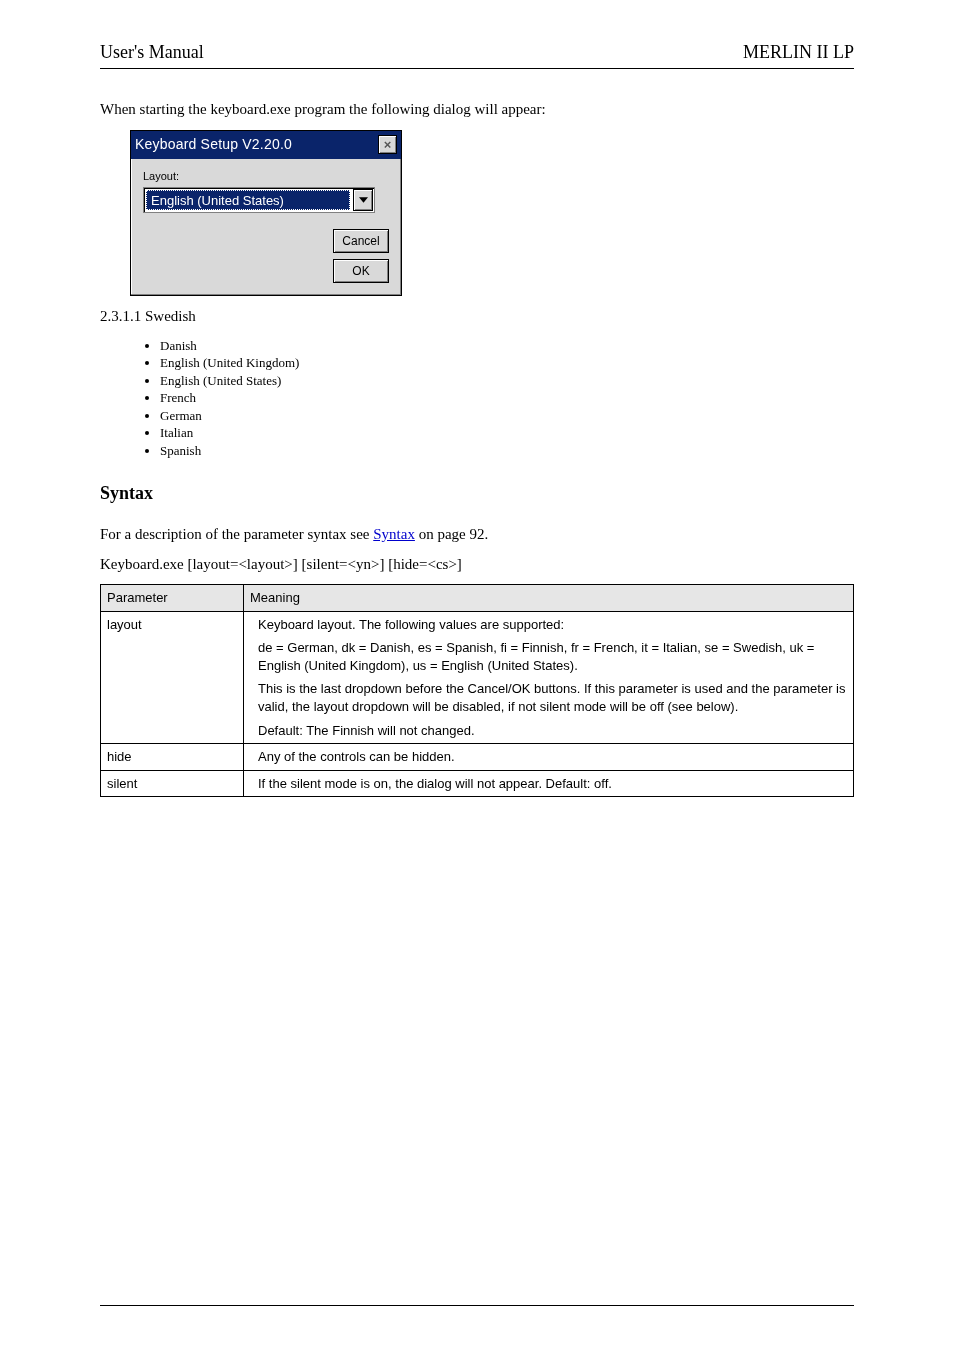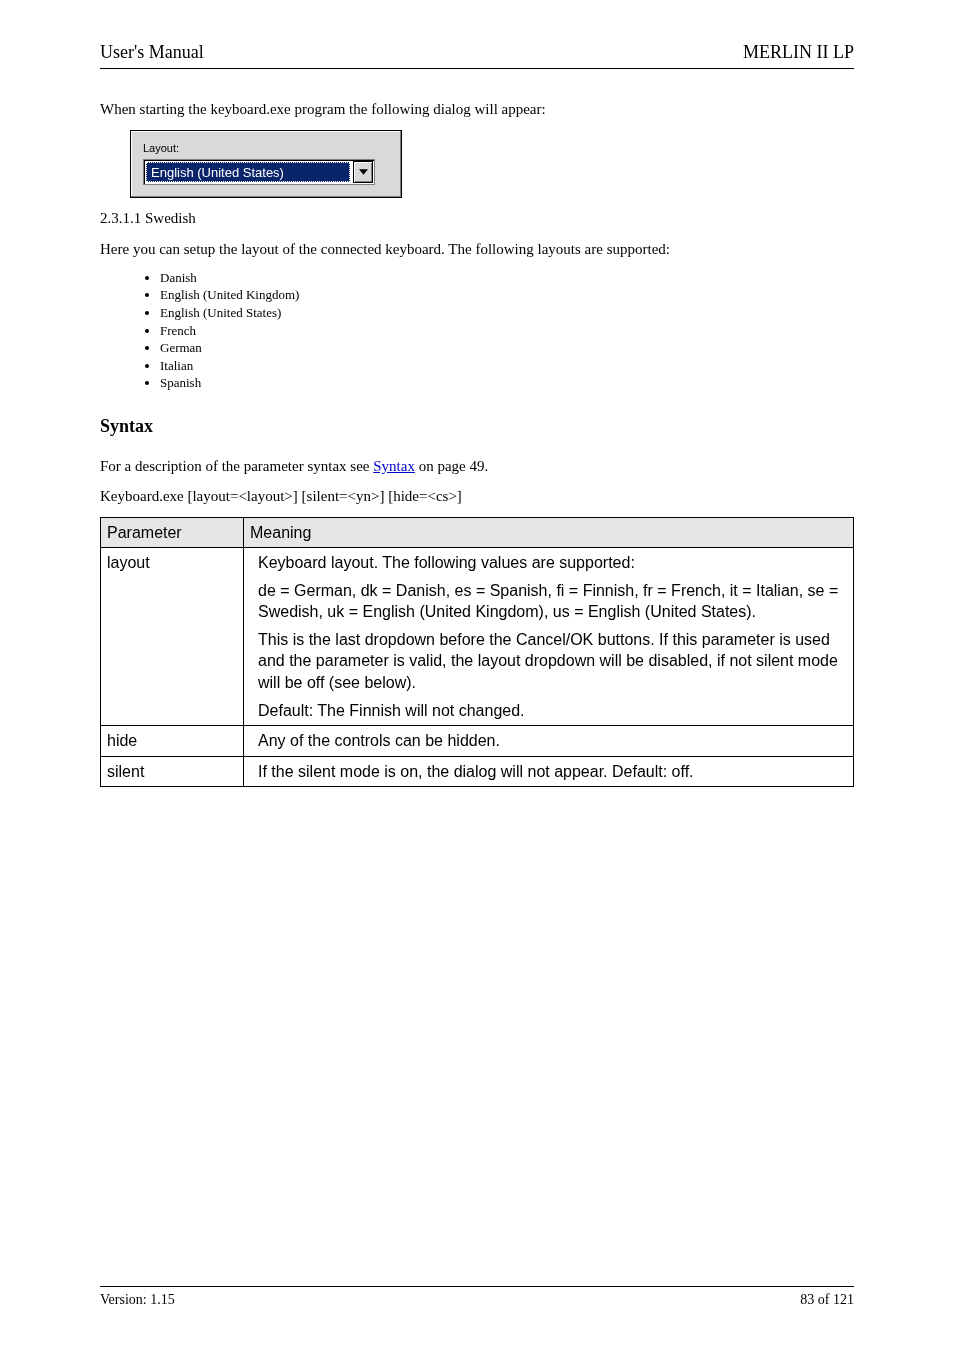--- a/index.html
+++ b/index.html
@@ -144,21 +144,21 @@
   }
   a.link { color: #0000cc; text-decoration: underline; }
   table.params {
     border-collapse: collapse;
     width: 100%;
     margin-top: 6px;
   }
   table.params th, table.params td {
     border: 1px solid #000;
     font-family: Arial, Helvetica, sans-serif;
-    font-size: 16px;
+    font-size: 13px;
     padding: 4px 6px;
     vertical-align: top;
     text-align: left;
   }
   table.params th {
     background: #e6e6e6;
     font-weight: normal;
   }
   .col-param { width: 130px; }
   .td-body p { margin: 0 0 6px 8px; }
@@ -185,50 +185,57 @@
 <div class="page">
   <div class="header-row">
     <span>User's Manual</span>
     <span>MERLIN II LP</span>
   </div>
   <div class="header-rule"></div>
 
   <p class="intro body-p">When starting the keyboard.exe program the following dialog will appear:</p>
 
   <div class="win-dialog">
+    <div class="win-titlebar">
+      <span class="win-titlebar-text">Keyboard Setup  V2.20.0</span>
+      <div class="win-close">×</div>
+    </div>
     <div class="win-body">
       <div class="win-label">Layout:</div>
       <div class="win-combo">
         <div class="win-combo-inner">English (United States)</div>
         <div class="win-combo-btn">
           <svg viewBox="0 0 10 6">
               <polygon points="0,0 10,0 5,6" fill="#000"></polygon>
             </svg>
         </div>
       </div>
+      <div class="win-buttons">
+        <div class="win-button">Cancel</div>
+        <div class="win-button">OK</div>
+      </div>
     </div>
   </div>
 
   <p class="section-num body-p">2.3.1.1 Swedish</p>
-  <p class="body-p">Here you can setup the layout of the connected keyboard. The following layouts are supported:</p>
 
   <ul class="layouts">
     <li>Danish</li>
     <li>English (United Kingdom)</li>
     <li>English (United States)</li>
     <li>French</li>
     <li>German</li>
     <li>Italian</li>
     <li>Spanish</li>
   </ul>
 
   <p class="syntax-head">Syntax</p>
 
   <p class="body-p">
-    <span>For a description of the parameter syntax see </span><a href="#" class="link">Syntax</a><span> on page 49.</span>
+    <span>For a description of the parameter syntax see </span><a href="#" class="link">Syntax</a><span> on page 92.</span>
   </p>
 
   <p class="body-p" style="font-family: 'Times New Roman', serif;">Keyboard.exe [layout=&lt;layout&gt;] [silent=&lt;yn&gt;] [hide=&lt;cs&gt;]</p>
 
   <table class="params">
     <thead>
       <tr>
         <th class="col-param">Parameter</th>
         <th>Meaning</th>
       </tr>
@@ -253,18 +260,14 @@
         <td>silent</td>
         <td class="td-body">
           <p>If the silent mode is on, the dialog will not appear. Default: off.</p>
         </td>
       </tr>
     </tbody>
   </table>
 
   <div class="footer">
     <div class="footer-rule"></div>
-    <div class="footer-row">
-      <span>Version: 1.15</span>
-      <span>83 of 121</span>
-    </div>
   </div>
 </div>
 
 </body></html>

